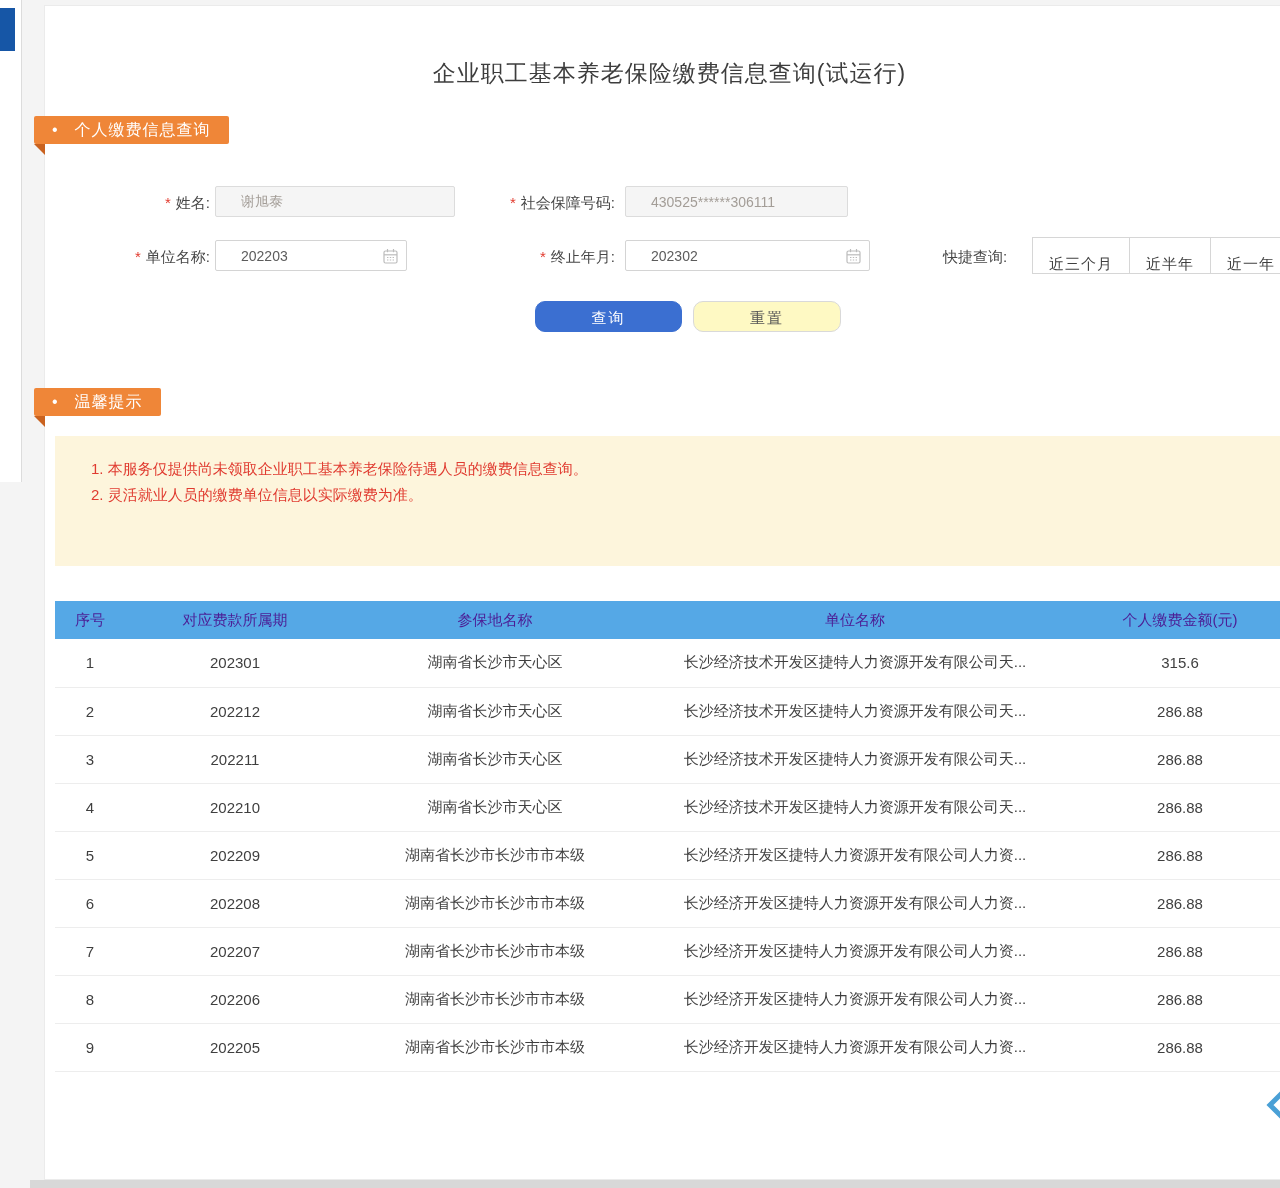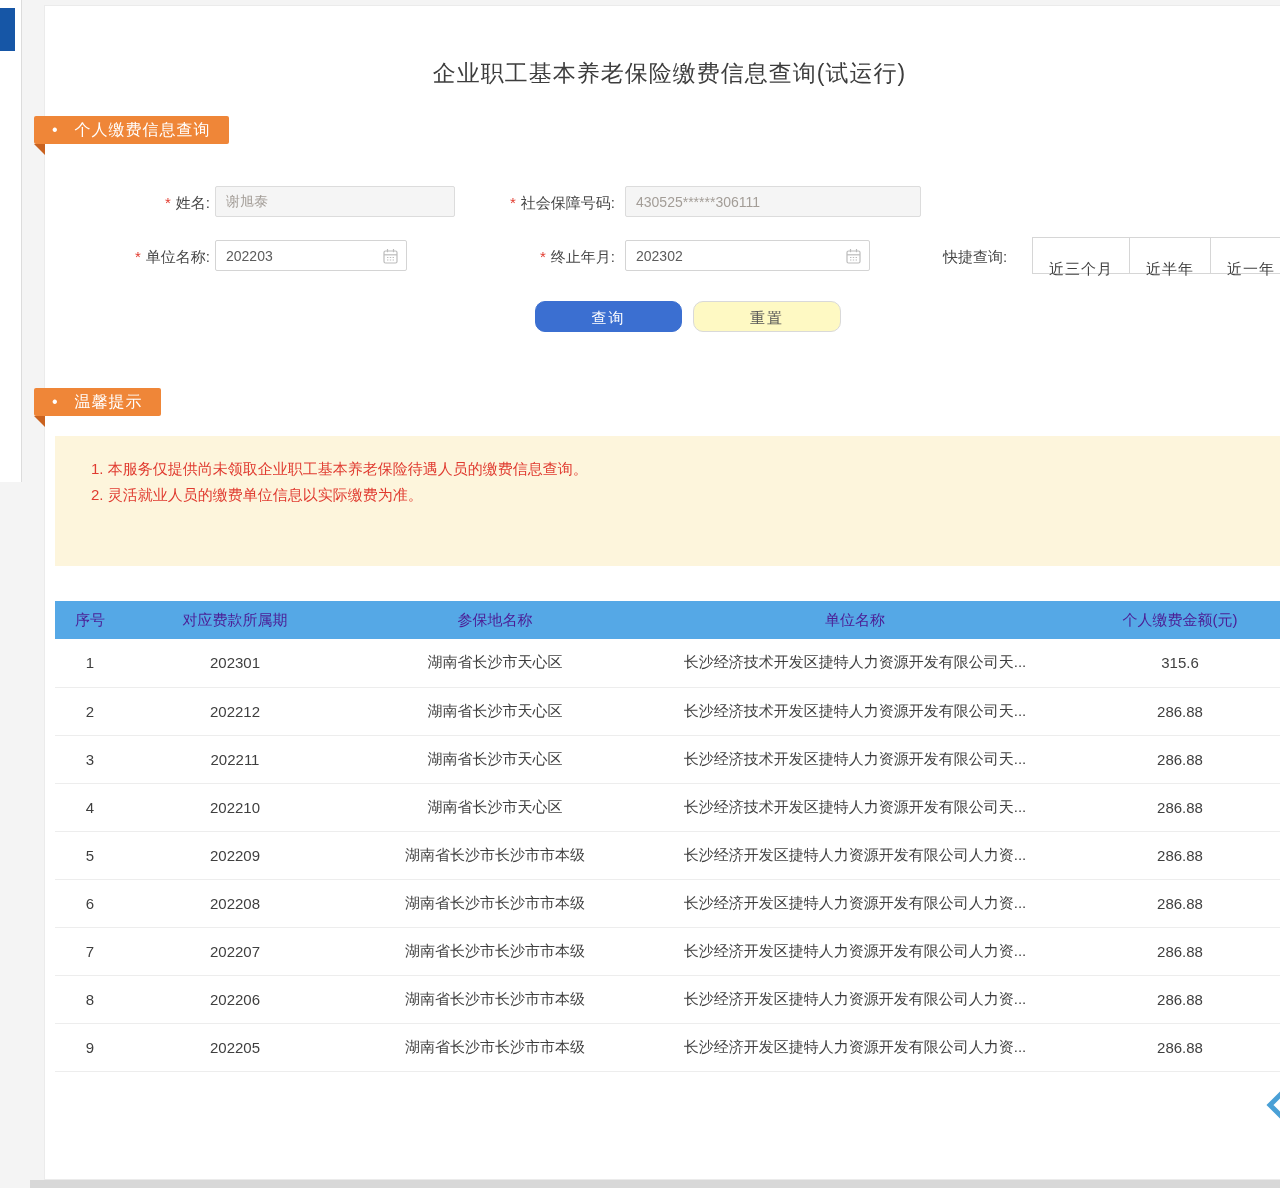--- a/index.html
+++ b/index.html
@@ -35,39 +35,39 @@
     border-top:11px solid #c9621f; border-left:11px solid transparent; }
   .fold-1 { top:138px; }
   .badge-2 { top:382px; }
   .fold-2 { top:410px; }
 
   
   .f-label { position:absolute; font-size:15px; color:#474747; text-align:right; }
   .req { color:#e23a2e; margin-right:5px; font-size:15px; }
   .inp-wrap { position:absolute; height:31px; }
   .inp-wrap input { width:100%; height:100%; border:1px solid #d4d4d4;
-    border-radius:2px; font-size:14px; color:#5c5c5c; padding:0 10px;
+    border-radius:2px; font-size:14px; color:#5c5c5c; padding:0 25px;
     font-family:inherit; background:#fff; outline:none; }
   .inp-wrap.disabled input { background:#f5f5f5; color:#a39d97; border-color:#dcdcdc; }
   .cal-icon { position:absolute; right:9px; top:8px; pointer-events:auto; cursor:pointer; }
 
   .lbl-name  { top:188px; left:55px;  width:110px; }
   .inp-name  { top:180px; left:170px; width:240px; }
   .lbl-ssn   { top:188px; left:420px; width:150px; }
-  .inp-ssn   { top:180px; left:580px; width:296px;text-decoration:underline; }
+  .inp-ssn   { top:180px; left:580px; width:223px;text-decoration:underline; }
   .lbl-start { top:242px; left:55px;  width:110px; }
   .inp-start { top:234px; left:170px; width:192px; }
   .lbl-end   { top:242px; left:420px; width:150px; }
   .inp-end   { top:234px; left:580px; width:245px; }
   .lbl-quick { top:242px; left:898px; width:80px; text-align:left; }
 
   .quick-group { position:absolute; top:231px; left:988px; display:flex; }
   .quick-btn { height:37px; border:1px solid #d6d6d6; background:#fff;
-    font-size:15px; color:#3f3f3f; padding:14px 16px; line-height:35px;
-    margin-left:-1px; cursor:pointer; font-family:Liberation Serif, serif; letter-spacing:1px; }
+    font-size:15px; color:#3f3f3f; padding:8px 16px; line-height:35px;
+    margin-left:-1px; cursor:pointer; font-family:Liberation Sans, sans-serif; letter-spacing:1px; }
 
   .btn { position:absolute; height:31px; border-radius:10px; font-size:15px;
     text-align:center; line-height:31px; cursor:pointer; letter-spacing:2px; }
   .btn-query { top:295px; left:490px; width:147px; background:#3b6fd1;
     color:#fff; border:1px solid #3b6fd1; }
   .btn-reset { top:295px; left:648px; width:148px; background:#fef9c3;
     color:#555; border:1px solid #d9d9d9; }
 
   
   .notice { position:absolute; top:430px; left:10px; width:1240px; height:130px;

